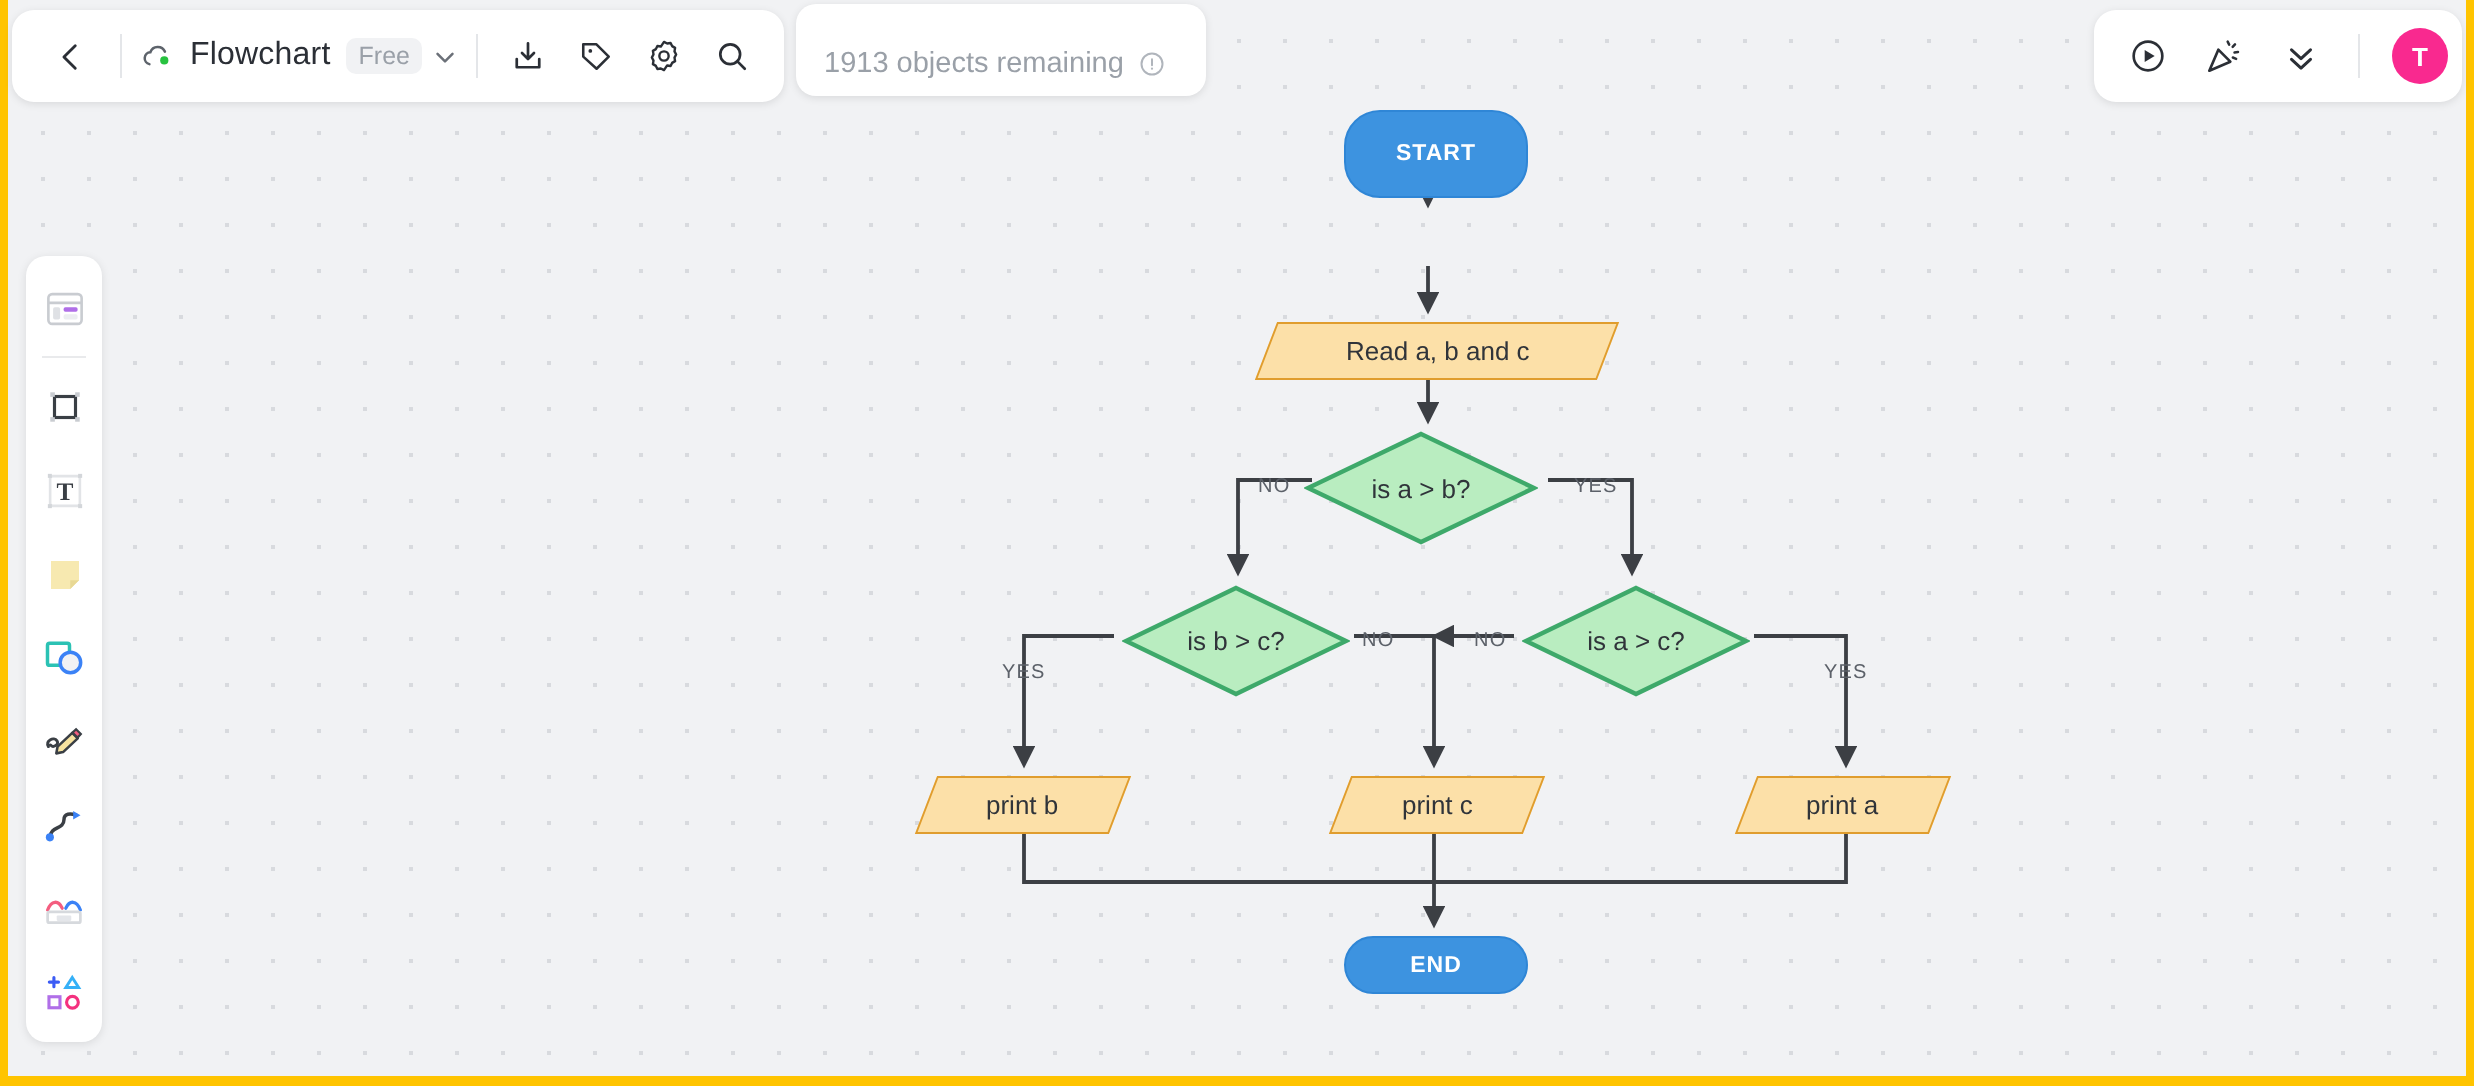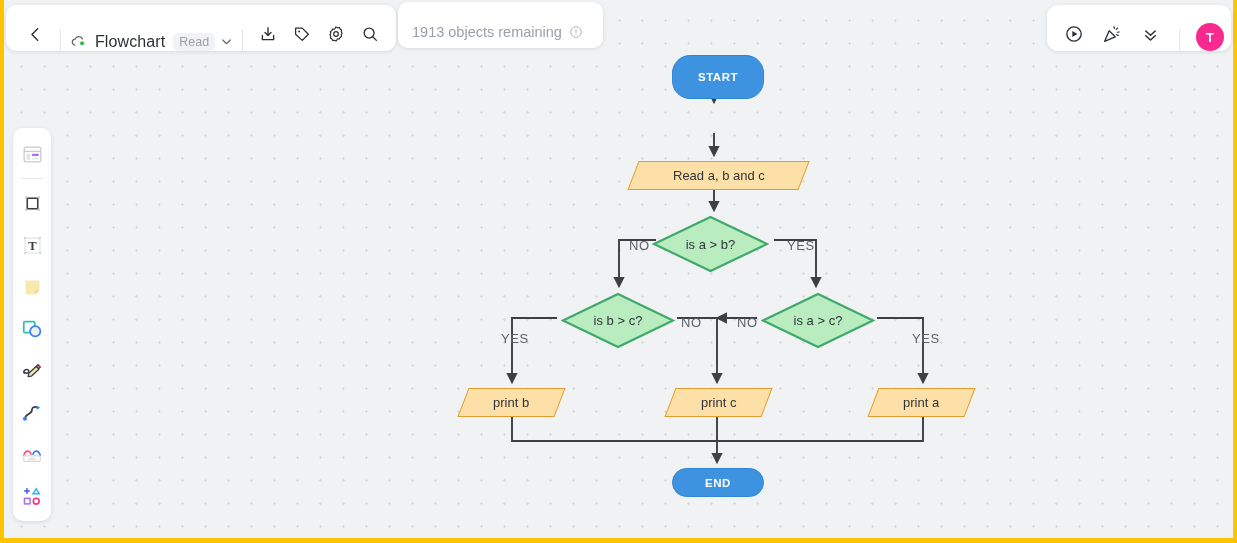--- a/index.html
+++ b/index.html
@@ -27,21 +27,21 @@
     background-position: 6px 9px;
     overflow: hidden;
   }
   
   .topbar {
     position: absolute;
     background: #ffffff;
     border-radius: 11px;
     box-shadow: 0 1px 4px rgba(0,0,0,0.10);
     display: flex;
-    align-items: flex-end;
+    align-items: center;
     z-index: 30;
   }
   #header-bar {
     left: 6px; top: 5px;
     height: 46px;
     padding: 0 9px 0 12px;
     gap: 0px;
   }
   .icon-btn {
     width: 34px; height: 34px;
@@ -149,21 +149,21 @@
   .io > span { transform: skewX(21deg); display:block; }
   .decision-wrap { position: absolute; z-index: 6; }
   .decision-wrap svg { position: absolute; left:0; top:0; }
   .decision-label {
     position: absolute; inset: 0;
     display: flex; align-items: center; justify-content: center;
     font-size: 13px; color: #30343a;
   }
   .edge-label {
     position: absolute;
-    font-size: 13px;
+    font-size: 10px;
     color: #5c6169;
     letter-spacing: .6px;
     background: transparent;
     z-index: 8;
     text-align: center;
   }
   #edges { position: absolute; left:0; top:0; z-index: 4; }
 </style>
 </head>
 <body>
@@ -344,21 +344,21 @@
         <path d="M15 4 L7 12 L15 20" stroke="#2b2f36" stroke-width="2" stroke-linecap="round" stroke-linejoin="round"></path>
       </svg>
     </div>
     <div class="vsep"></div>
     <div style="display:flex;align-items:center;cursor:pointer;">
       <svg width="19" height="19" viewBox="0 0 24 24" fill="none">
         <path d="M7.2 16.5 A3.8 3.8 0 0 1 7.8 9 A5 5 0 0 1 17 8.6" stroke="#5d636b" stroke-width="1.6" stroke-linecap="round" fill="none"></path>
         <circle cx="16.6" cy="14.2" r="2.6" fill="#27c23f"></circle>
       </svg>
       <span id="doc-title">Flowchart</span>
-      <span id="plan-badge">Read</span>
+      <span id="plan-badge">Free</span>
       <span id="chev-title">
         <svg width="15" height="15" viewBox="0 0 24 24" fill="none">
           <path d="M6 9.5 L12 15.5 L18 9.5" stroke="#6b7078" stroke-width="2" stroke-linecap="round" stroke-linejoin="round"></path>
         </svg>
       </span>
     </div>
     <div class="vsep"></div>
 
     <div class="icon-btn">
       <svg width="18" height="18" viewBox="0 0 24 24" fill="none">

